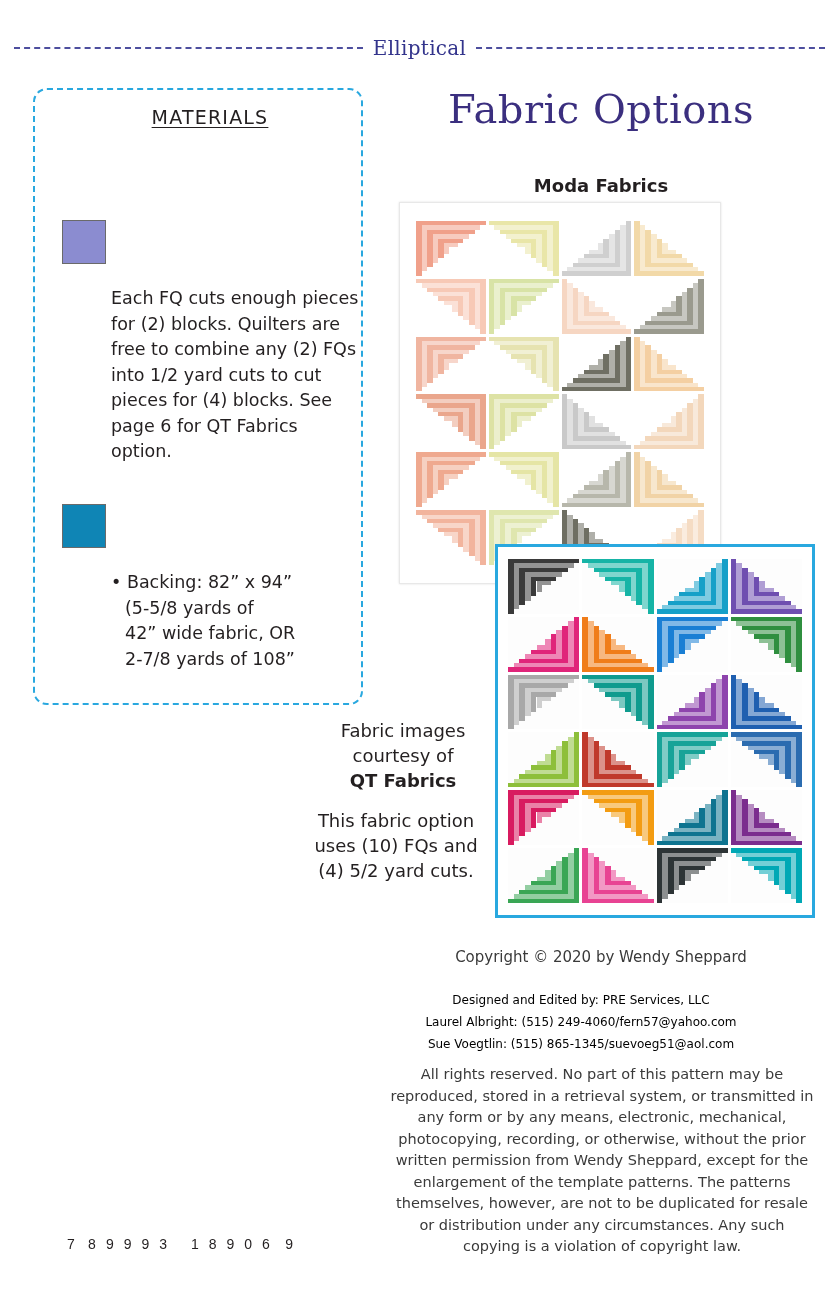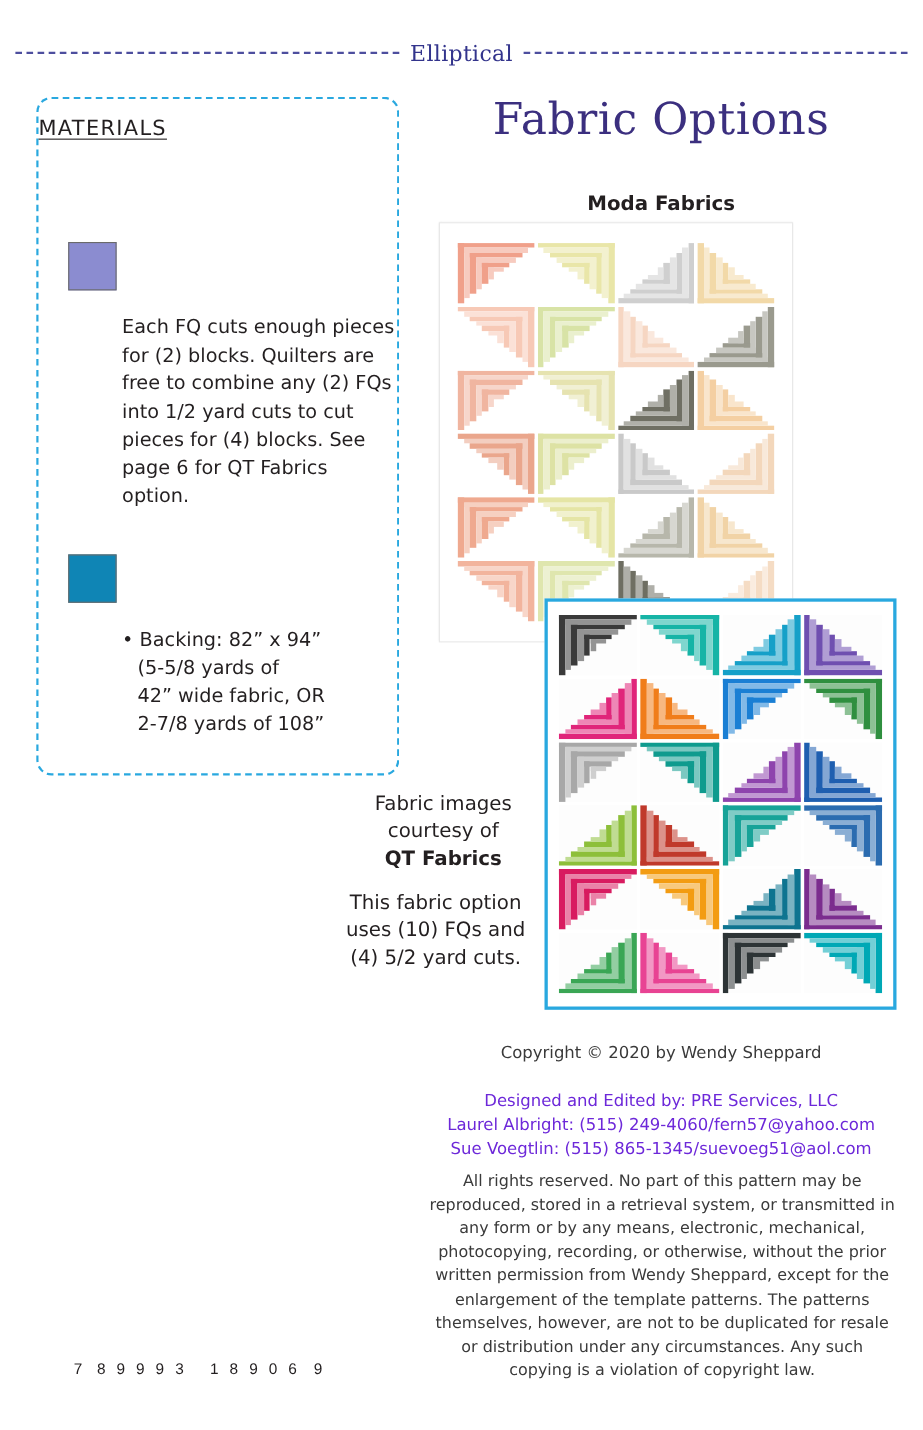--- a/index.html
+++ b/index.html
@@ -46,22 +46,23 @@
     top: 88px;
     width: 330px;
     height: 617px;
     border: 2px dashed #29a8df;
     border-radius: 14px;
     box-sizing: border-box;
   }
   .materials-title {
     position: absolute;
     top: 16px;
-    left: 0;
+    left: 12px;
     width: 100%;
+    text-align: center;
     font-size: 19px;
     letter-spacing: 1.2px;
     text-decoration: underline;
     text-underline-offset: 3px;
   }
   .swatch-row {
     position: absolute;
     display: flex;
     align-items: flex-start;
   }
@@ -185,27 +186,27 @@
     position: absolute;
     left: 386px;
     top: 948px;
     width: 430px;
     text-align: center;
     font-size: 15px;
     color: #3a3a3a;
   }
   .credits {
     position: absolute;
-    left: 386px;
+    left: 366px;
     top: 989px;
     width: 430px;
     text-align: center;
-    font-size: 15px;
+    font-size: 12px;
     line-height: 22px;
-    color: #6d28d9;
+    color: #000000;
   }
   .legal {
     position: absolute;
     left: 390px;
     top: 1064px;
     width: 424px;
     text-align: center;
     font-size: 14.5px;
     line-height: 21.5px;
     color: #3a3a3a;

